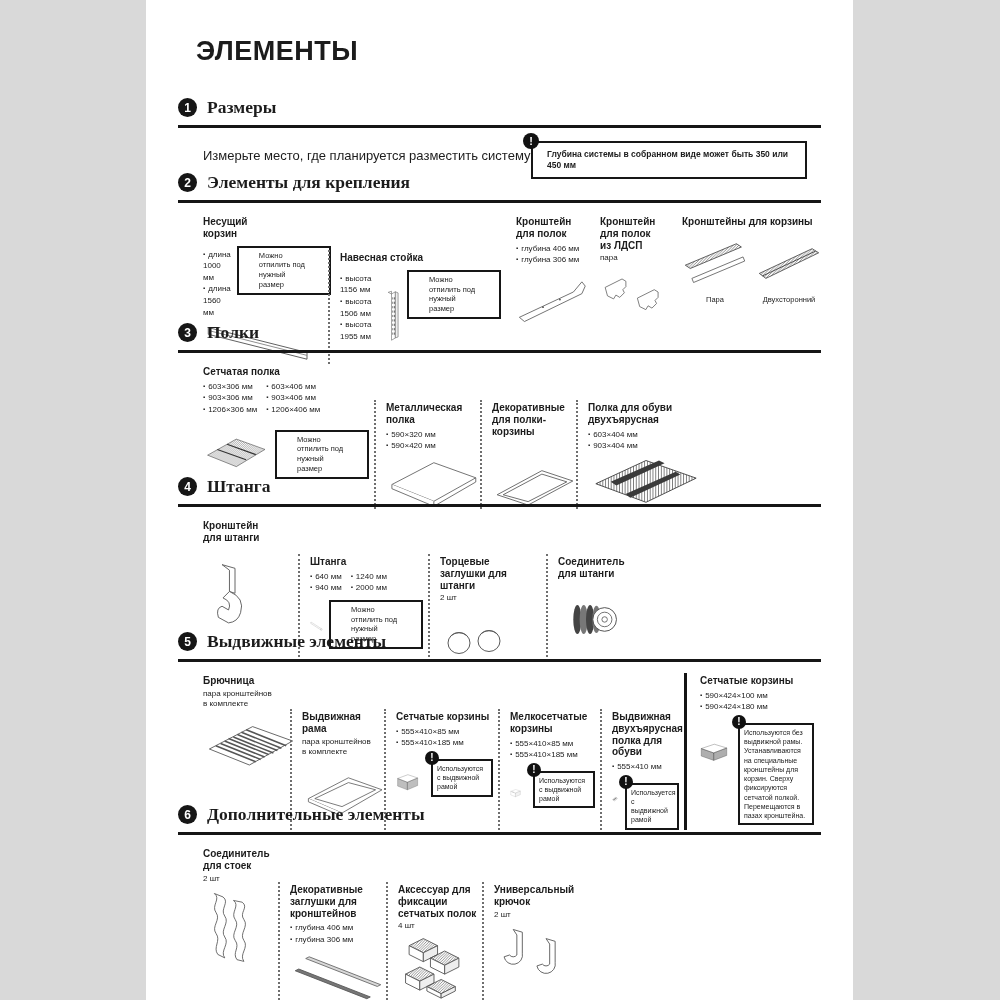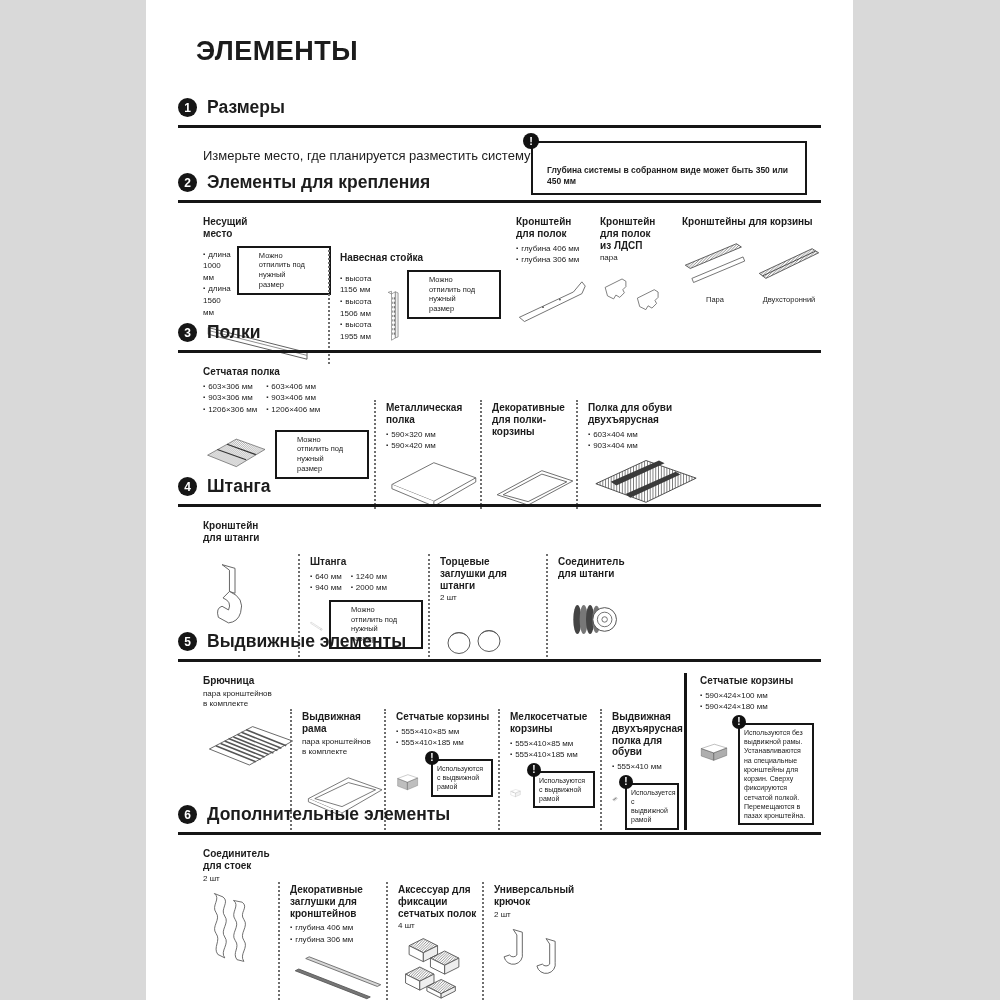--- a/index.html
+++ b/index.html
@@ -10,26 +10,26 @@
   .ptitle{font-size:27px;font-weight:bold;letter-spacing:.5px;margin:8px 0 0 16px;}
   .logo{position:absolute;right:0;top:0;height:45px;background:#da3428;border-radius:9px;display:flex;align-items:center;padding:0 13px 0 10px;gap:7px;}
   .logo svg{display:block;}
   .logo-text{color:#fff;font-family:"Liberation Serif",serif;font-weight:bold;font-size:26px;line-height:1;}
   .logo-reg{color:#fff;font-size:10px;align-self:flex-start;margin-top:5px;}
   
   .section{position:absolute;left:32px;width:643px;}
   .s1{top:97px}.s2{top:172px}.s3{top:322px}.s4{top:476px}.s5{top:631px}.s6{top:804px}
   .sec-head{display:flex;align-items:center;gap:10px;border-bottom:3px solid #161616;padding-bottom:7px;}
   .badge{width:19px;height:19px;border-radius:50%;background:#161616;color:#fff;font-size:12px;font-weight:bold;display:flex;align-items:center;justify-content:center;flex:0 0 19px;}
-  .sec-title{font-size:17.5px;font-weight:bold;}
+  .sec-title{font-size:17.5px;font-weight:bold;font-family:Liberation Serif, serif;}
   
   .s1body{display:flex;justify-content:space-between;align-items:flex-start;margin-top:13px;padding-left:25px;}
   .instr{font-size:13px;margin-top:7px;}
   .bignote{position:relative;margin-right:14px;}
-  .bignote .nbox{border:2px solid #161616;padding:22px 8px 6px 14px;font-size:8.5px;font-weight:bold;max-width:250px;line-height:1.3;}
+  .bignote .nbox{border:2px solid #161616;padding:6px 8px 6px 14px;font-size:8.5px;font-weight:bold;max-width:250px;line-height:1.3;}
   .excl{position:absolute;top:-8px;left:-8px;width:16px;height:16px;background:#111;color:#fff;border-radius:50%;display:flex;align-items:center;justify-content:center;font-size:11px;font-weight:bold;z-index:2;}
   
   .items{display:flex;margin-top:11px;align-items:stretch;}
   .item{box-sizing:border-box;padding:2px 5px 0 10px;}
   .item.first{padding-left:25px;}
   .item.sep{border-left:2px dotted #6e6e6e;margin-top:36px;}
   .item.solidsep{border-left:3px solid #141414;}
   .iname{font-weight:bold;font-size:10px;line-height:1.18;}
   .iqty{font-size:8px;margin-top:2px;line-height:1.25;}
   .specs{margin-top:3px;font-size:8px;line-height:1.45;}
@@ -70,21 +70,21 @@
   </div>
 
   <div class="section s2">
     <div class="sec-head">
       <span class="badge">2</span>
       <span class="sec-title">Элементы для крепления</span>
     </div>
     <div class="items">
 
       <div class="item first" style="width:150px">
-        <div class="iname" style="max-width:55px">Несущий место</div>
+        <div class="iname" style="max-width:55px">Несущий корзин</div>
         <div class="figrow">
           <div class="specs">
             <div class="spec">длина 1000 мм</div>
             <div class="spec">длина 1560 мм</div>
           </div>
           <div class="cutnote">Можно отпилить под нужный размер</div>
         </div>
         <svg width="116" height="46" viewBox="0 0 120 48">
           <polygon points="5,10 108,36 108,43 5,17" fill="#fff" stroke="#5a5a5a"></polygon>
           <line x1="5" y1="13" x2="108" y2="39" stroke="#8a8a8a"></line>

